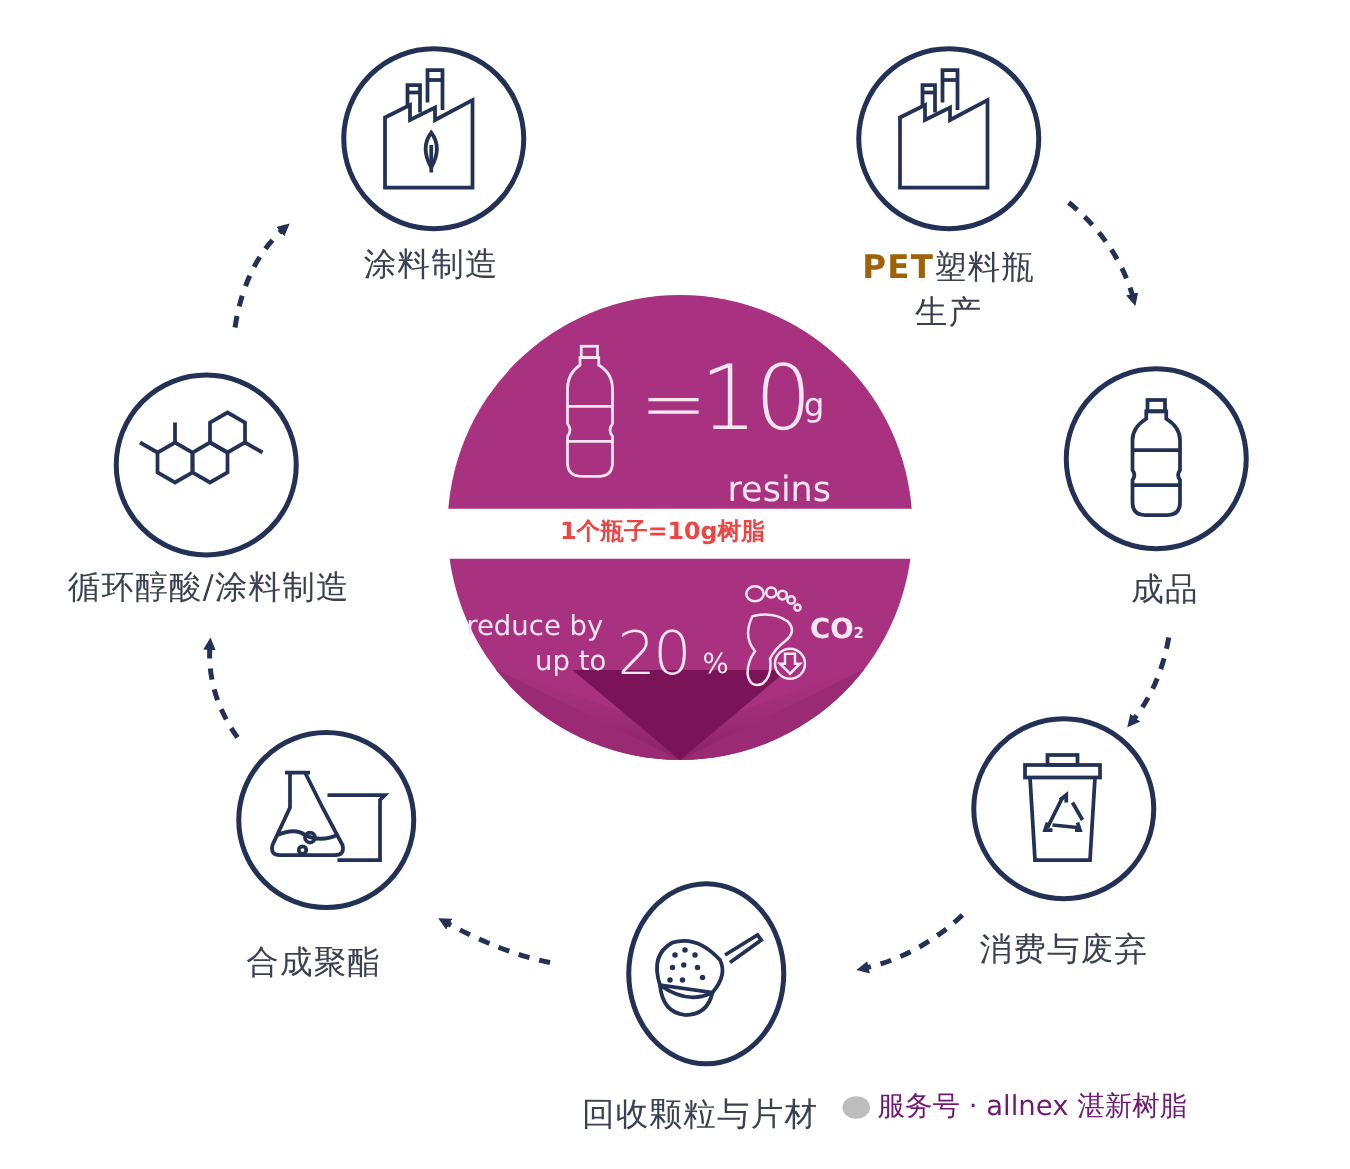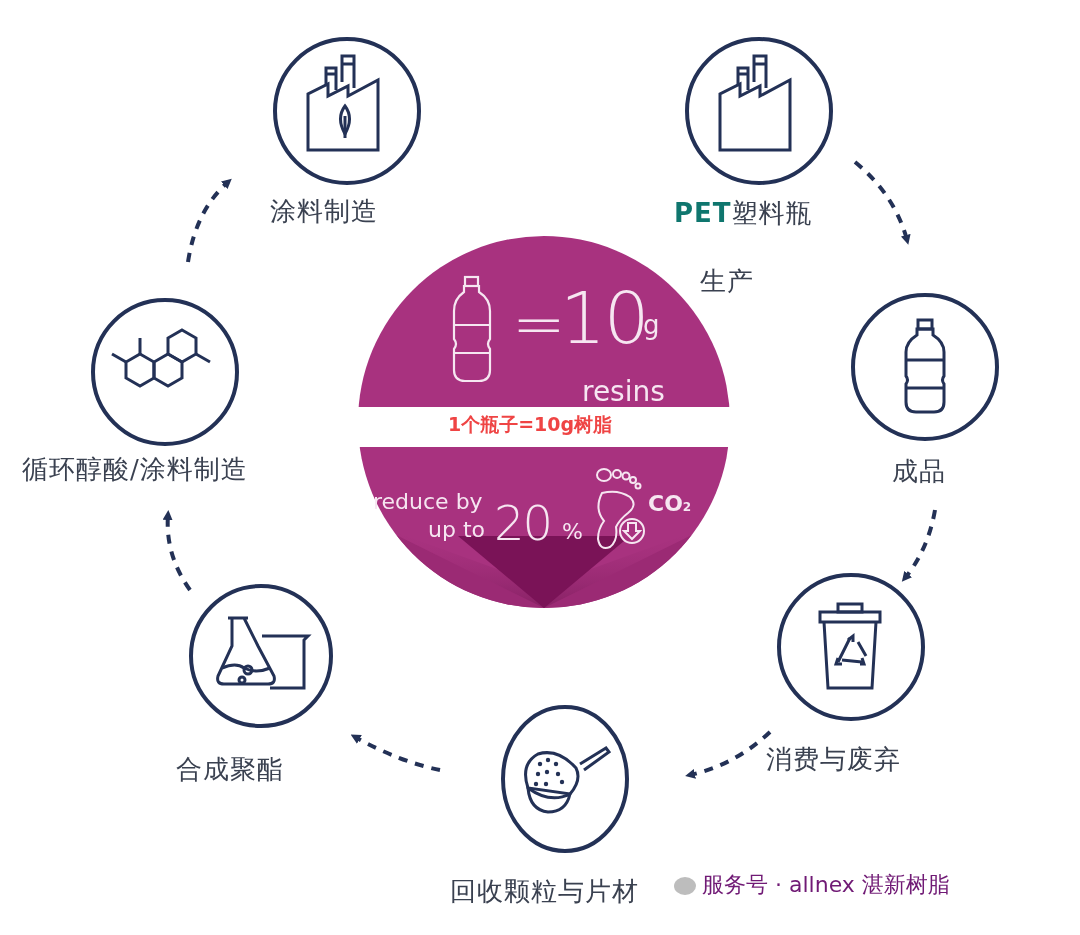--- a/index.html
+++ b/index.html
@@ -2,22 +2,22 @@
 <html><head>
 <meta charset="utf-8">
 <style>
   html, body { margin:0; padding:0; background:#ffffff; }
   body { width:1080px; height:935px; position:relative; overflow:hidden;
          font-family:"DejaVu Serif","Liberation Serif",serif; color:#2a3550; }
   .stage { position:absolute; left:0; top:0; width:1080px; height:935px; }
   .node { position:absolute; }
   .node svg { position:absolute; left:0; top:0; overflow:visible; }
   .label { position:absolute; font-size:26px; color:#3a4150; white-space:nowrap;
-           letter-spacing:1px; text-align:left; }
-  .label.bold-en span.en { font-family:"DejaVu Sans","Liberation Sans",sans-serif; font-weight:bold; color:#0f766e; }
+           letter-spacing:1px; text-align:center; }
+  .label.bold-en span.en { font-family:"DejaVu Sans","Liberation Sans",sans-serif; font-weight:bold; color:#a16207; }
   .center { position:absolute; left:358px; top:236px; width:372px; height:372px; }
   .center-text { position:absolute; font-family:"DejaVu Sans","Liberation Sans",sans-serif; color:#f6e6f1; }
   .band { position:absolute; left:340px; top:405px; width:405px; height:44px; }
   .band-text { position:absolute; left:420px; top:412px; width:220px; text-align:center;
                font-family:"DejaVu Sans","Liberation Sans",sans-serif; font-weight:bold;
                font-size:19px; color:#ef4444; }
   .watermark { position:absolute; left:674px; top:870px; font-family:"DejaVu Sans","Liberation Sans",sans-serif;
                font-size:22px; color:#701a75; white-space:nowrap; }
 </style>
 </head>
@@ -124,21 +124,21 @@
         <path d="M36,114 L36,58 L56,48 L56,60 L76,50 L76,60 L106,44 L106,114 Z"></path>
         <path d="M54,50 L54,32 L64,32 L64,54"></path>
         <line x1="54" y1="38" x2="64" y2="38"></line>
         <path d="M70,46 L70,20 L82,20 L82,52"></path>
         <line x1="70" y1="28" x2="82" y2="28"></line>
       </g>
     </svg>
     <div class="label bold-en" style="left:-10px;top:160px;width:170px;">
       <span class="en">PET</span><span>塑料瓶</span>
     </div>
-    <div class="label" style="left:16px;top:196px;width:150px;margin-top:32px;">生产</div>
+    <div class="label" style="left:0px;top:196px;width:150px;">生产</div>
   </div>
 
   <div class="node" style="left:850px;top:292px;width:150px;height:150px;">
     <svg width="150" height="150" viewBox="0 0 150 150">
       <circle cx="75" cy="75" r="72" fill="none" stroke="#233156" stroke-width="4"></circle>
       <g fill="none" stroke="#233156" stroke-width="3">
         <rect x="68" y="28" width="14" height="9"></rect>
         <path d="M67,37 L83,37 L83,43 Q94,50 94,60 L94,84 Q91,88 94,92 L94,110 Q94,120 84,120 L66,120 Q56,120 56,110 L56,92 Q59,88 56,84 L56,60 Q56,50 67,43 Z"></path>
         <line x1="56" y1="68" x2="94" y2="68"></line>
         <line x1="56" y1="96" x2="94" y2="96"></line>

